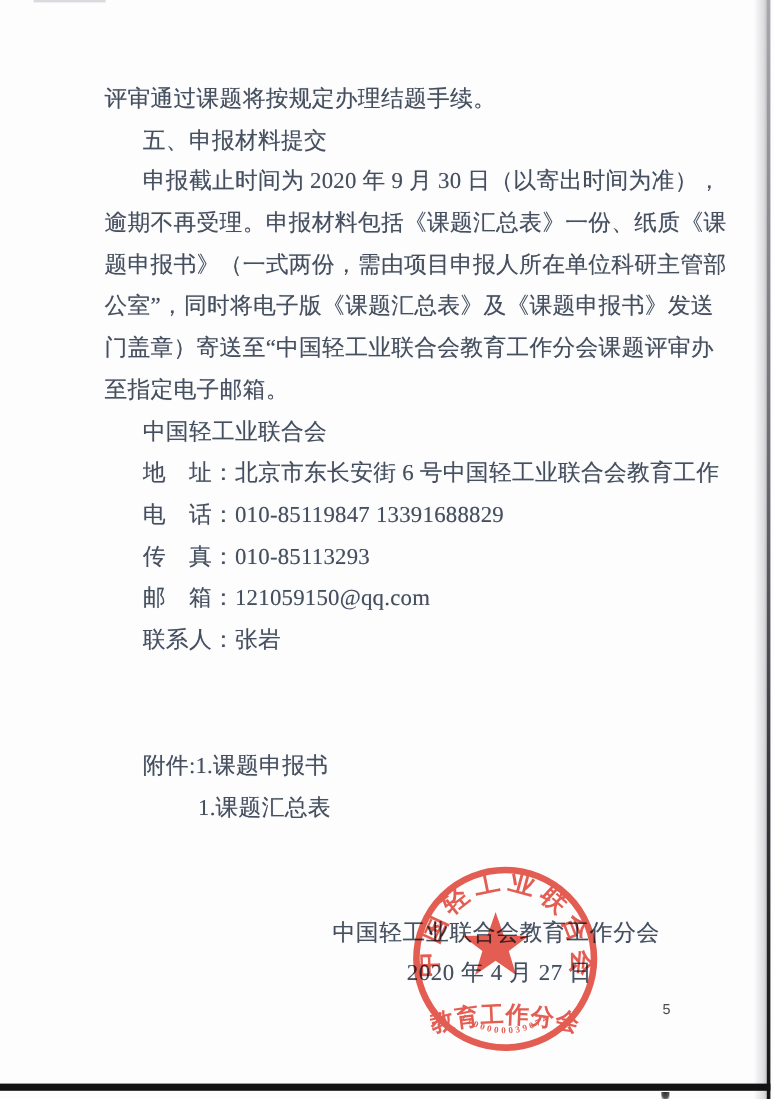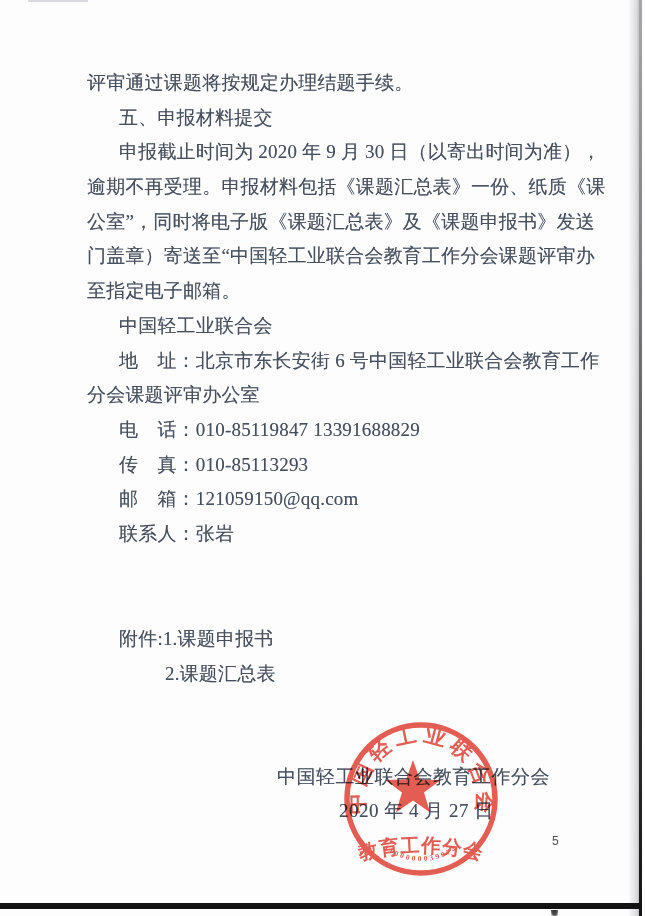--- a/index.html
+++ b/index.html
@@ -84,35 +84,35 @@
   <div class="scan-shade-right"></div>
   <div class="scan-edge-right"></div>
   <div class="scan-bar-bottom"></div>
   <div class="scan-glyph-bottom"></div>
 
   <div class="text-block">
     <div class="line">评审通过课题将按规定办理结题手续。</div>
     <div class="line ind">五、申报材料提交</div>
     <div class="line ind">申报截止时间为 2020 年 9 月 30 日（以寄出时间为准），</div>
     <div class="line">逾期不再受理。申报材料包括《课题汇总表》一份、纸质《课</div>
+    <div class="line">题申报书》（一式两份，需由项目申报人所在单位科研主管部</div>
     <div class="line">公室”，同时将电子版《课题汇总表》及《课题申报书》发送</div>
     <div class="line">门盖章）寄送至“中国轻工业联合会教育工作分会课题评审办</div>
     <div class="line">至指定电子邮箱。</div>
     <div class="line ind">中国轻工业联合会</div>
     <div class="line ind">地　址：北京市东长安街 6 号中国轻工业联合会教育工作</div>
-    <div class="line">分会课题评审办公室</div>
     <div class="line ind">电　话：010-85119847  13391688829</div>
     <div class="line ind">传　真：010-85113293</div>
     <div class="line ind">邮　箱：121059150@qq.com</div>
     <div class="line ind">联系人：张岩</div>
   </div>
 
   <div class="attach-block">
     <div class="line">附件:1.课题申报书</div>
-    <div class="line attach-line2">2.课题汇总表</div>
+    <div class="line attach-line2">1.课题汇总表</div>
   </div>
 
   <div class="sig-org">中国轻工业联合会教育工作分会</div>
   <div class="sig-date">2020 年 4 月 27 日</div>
 
   <div class="page-number">5</div>
 
   <svg class="seal" viewBox="0 0 180 180" aria-hidden="true">
     <defs>
       <path id="arcTop" d="M 34.5,105.7 A 57,57 0 1 1 143.5,105.7" fill="none"></path>

